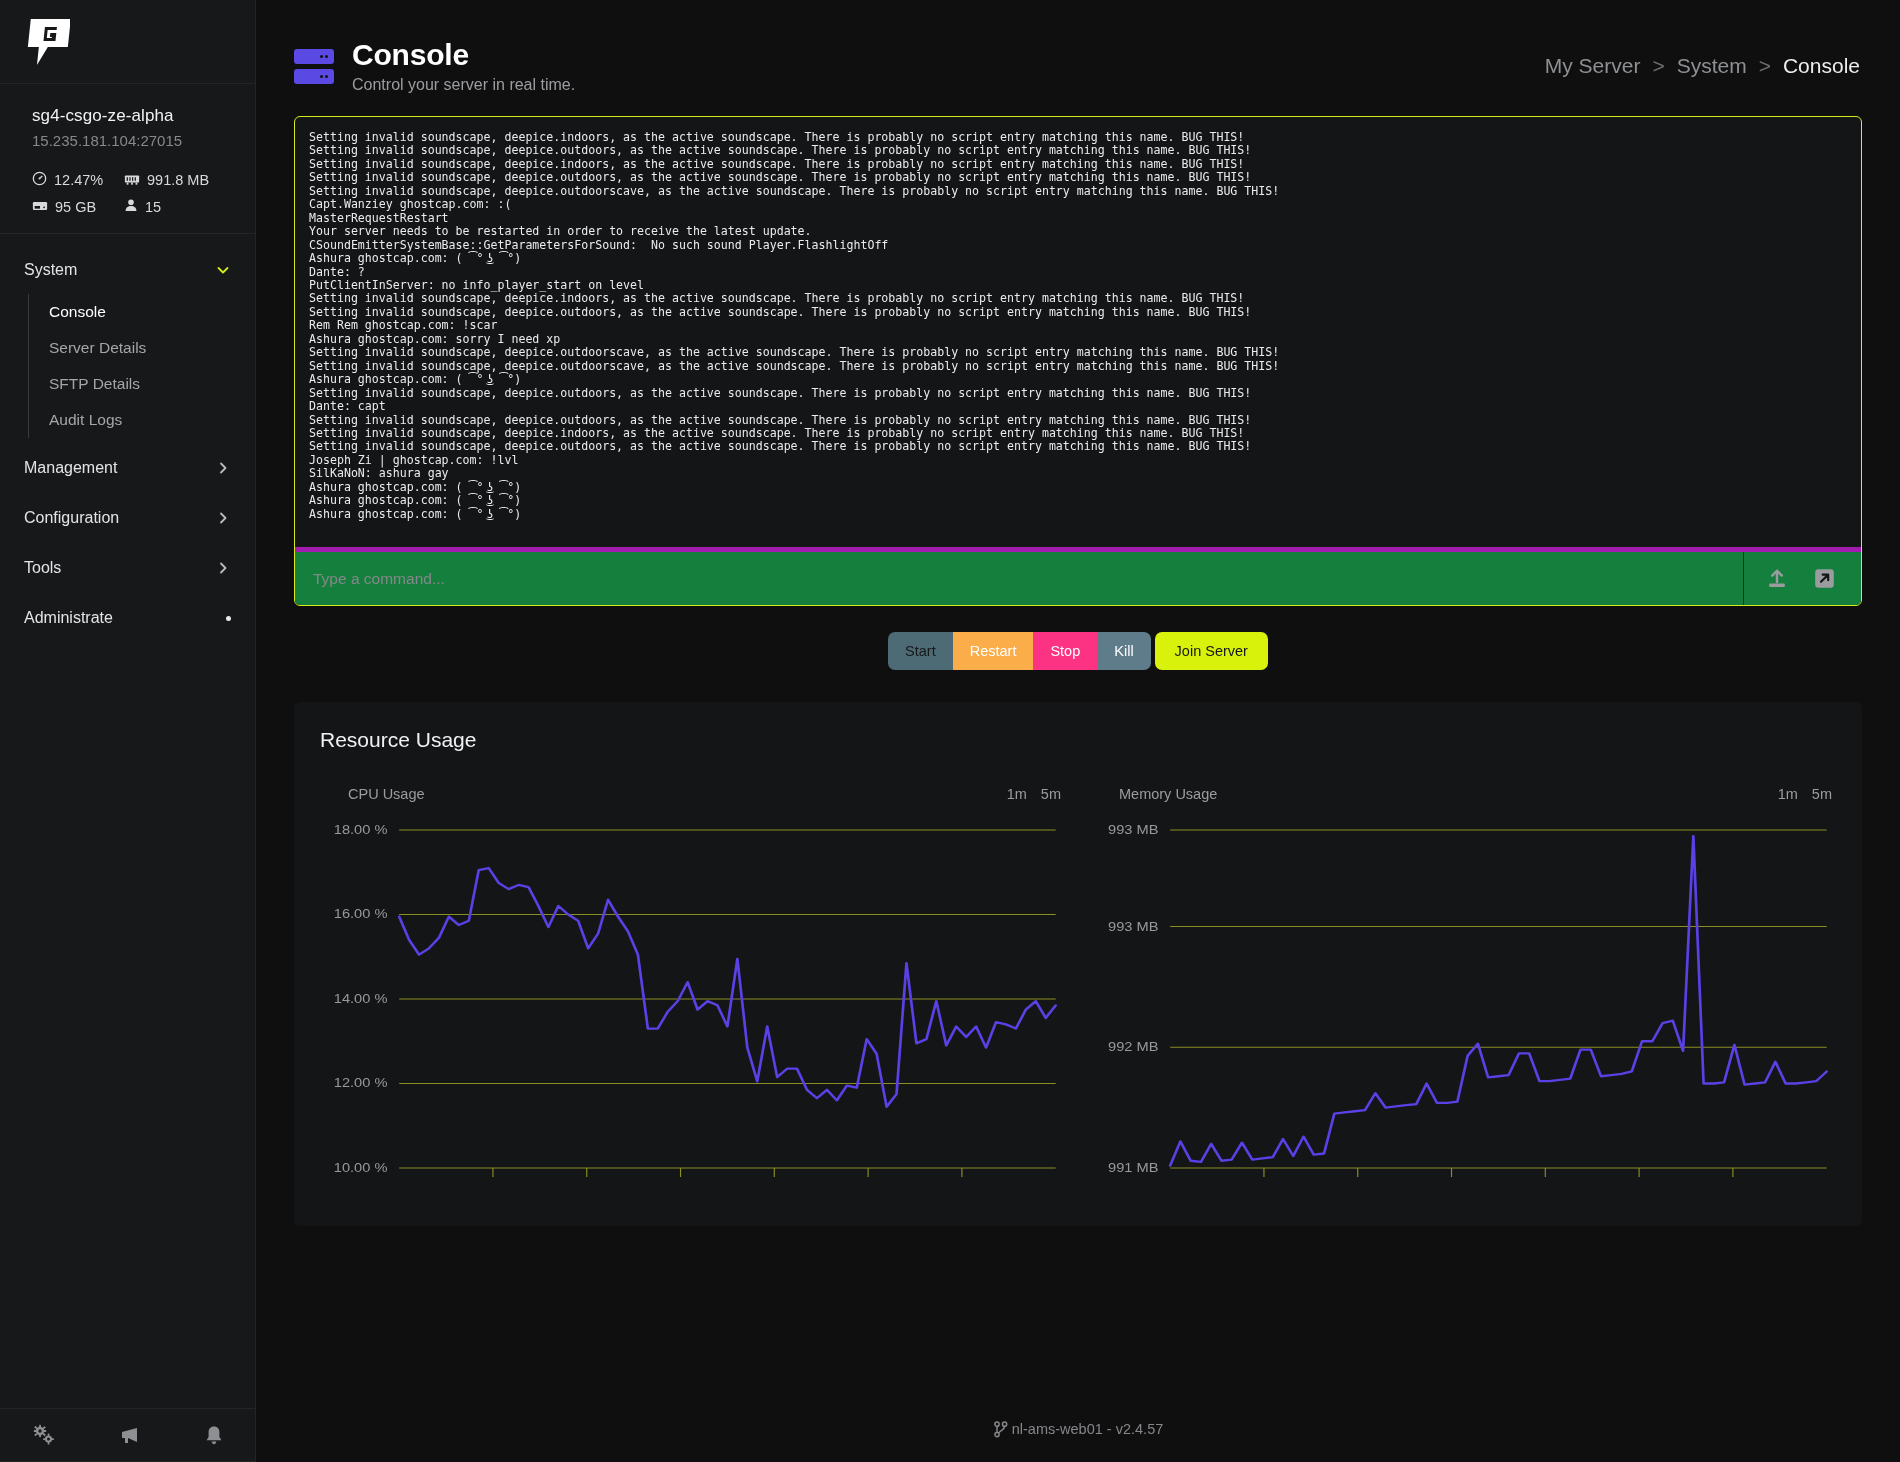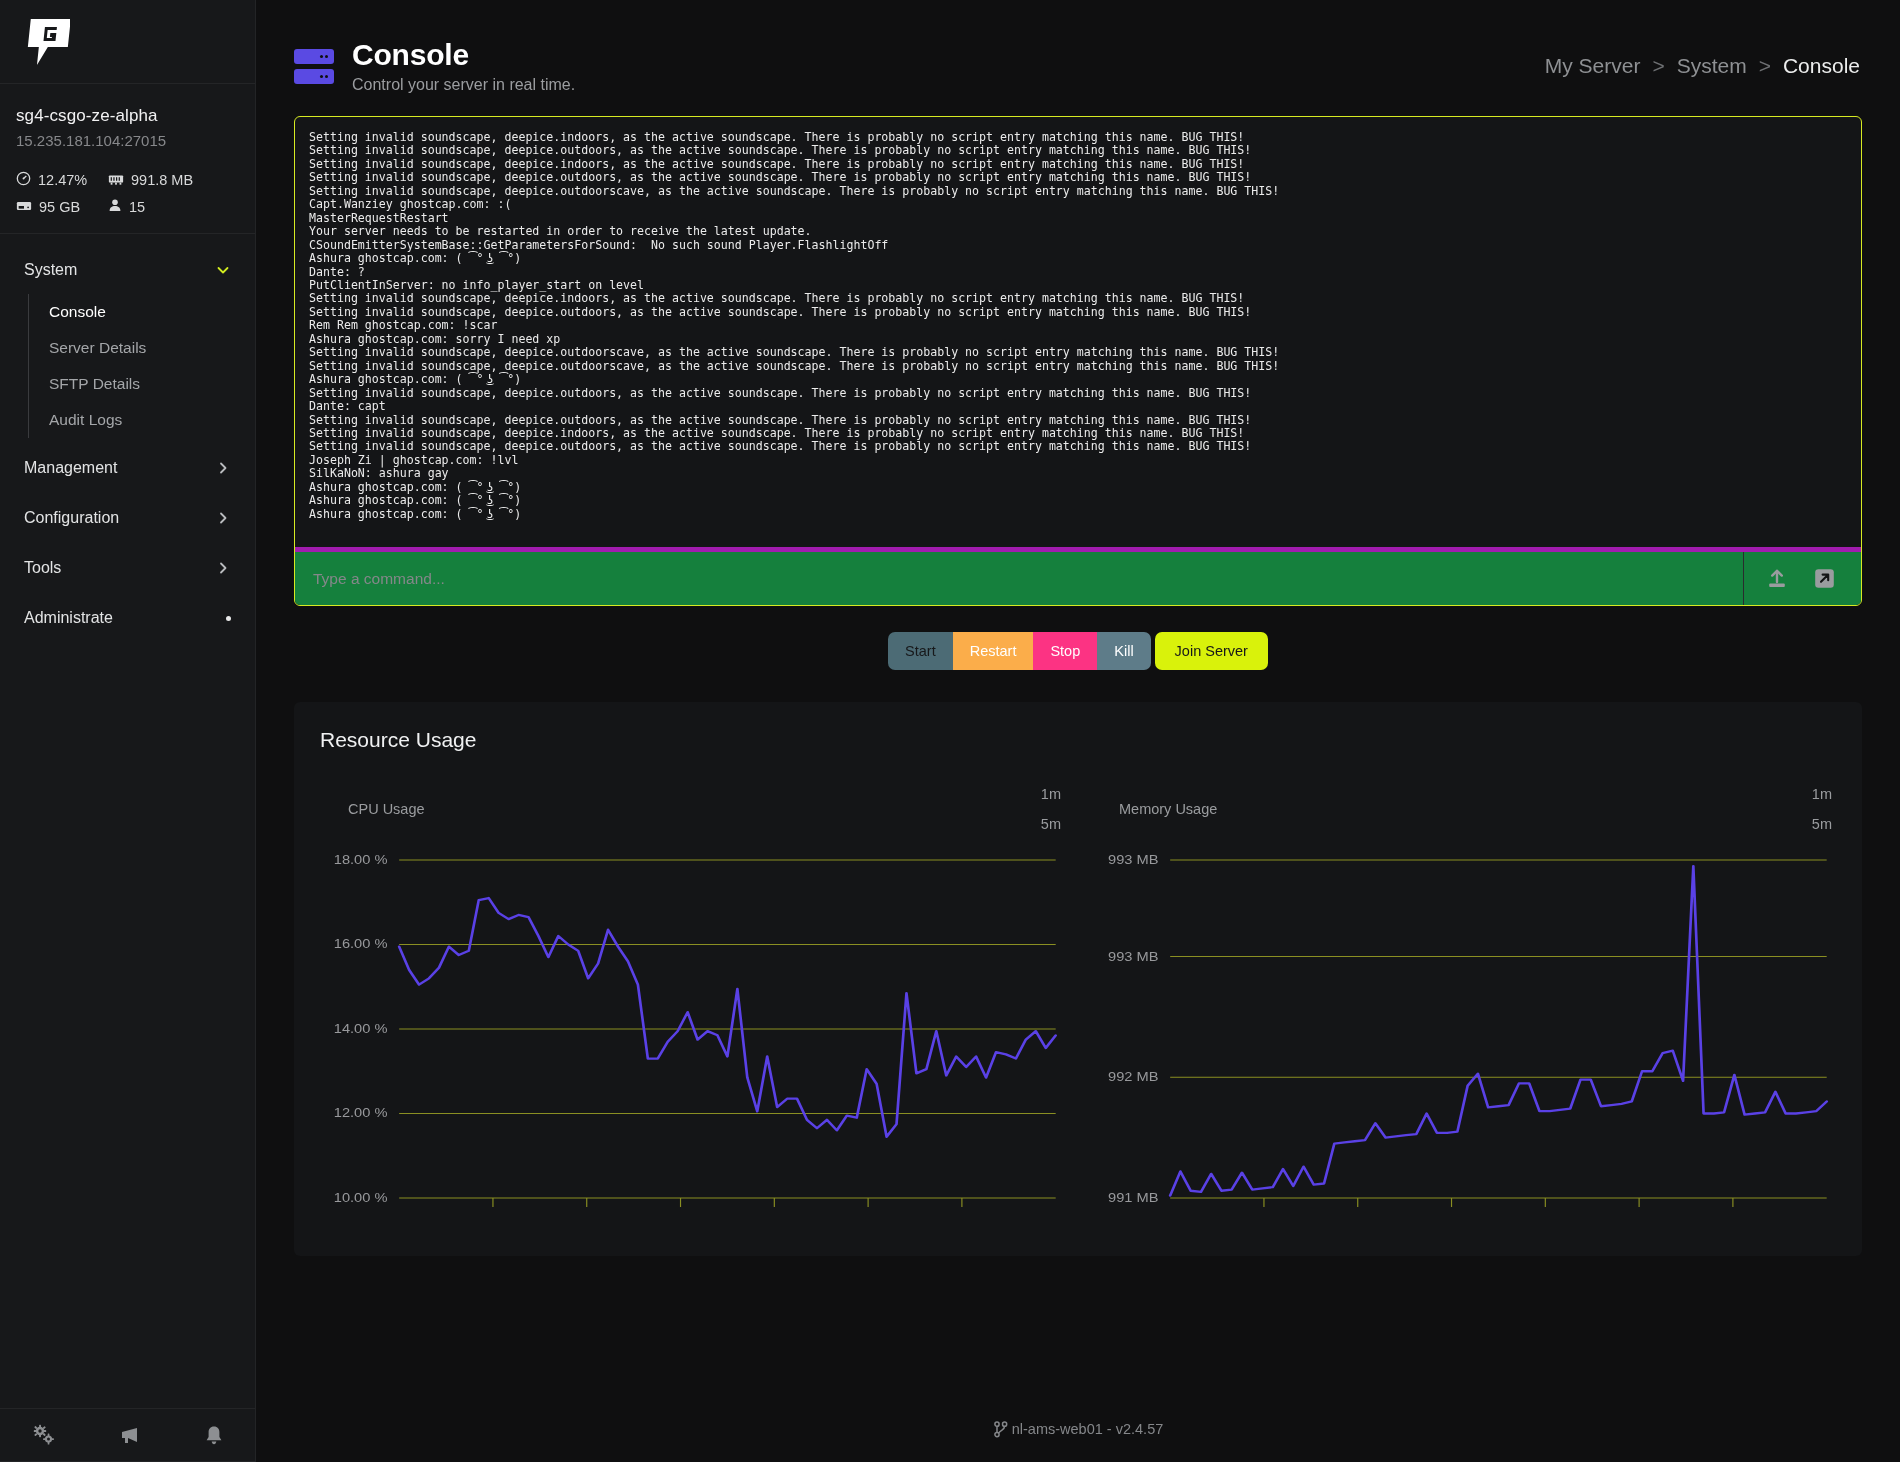--- a/index.html
+++ b/index.html
@@ -21,21 +21,21 @@
     position: relative;
   }
   .logo-area {
     height: 84px;
     display: flex; align-items: center;
     padding-left: 24px;
     border-bottom: 1px solid #242527;
   }
   .logo-mark { width: 46px; height: 50px; }
 
-  .server-block { padding: 22px 24px 18px 16px; border-bottom: 1px solid #242527; }
+  .server-block { padding: 22px 24px 18px 32px; border-bottom: 1px solid #242527; }
   .server-name { color: #f2f2f3; font-size: 17px; letter-spacing: .1px; }
   .server-ip { color: #87888b; font-size: 15px; margin-top: 6px; }
   .stat-grid {
     margin-top: 22px;
     display: grid; grid-template-columns: 92px auto; row-gap: 9px;
     color: #d8d9da; font-size: 14.5px;
   }
   .stat { display: flex; align-items: center; gap: 7px; }
   .stat svg { flex: 0 0 auto; }
 
@@ -141,21 +141,21 @@
 
   .resource-card {
     margin: 32px 38px 0 38px; background: #141517; border-radius: 6px;
     padding: 26px 26px 36px 26px;
   }
   .resource-title { color: #f0f1f2; font-size: 21px; margin-bottom: 34px; }
   .charts { display: flex; gap: 26px; justify-content: space-between; }
   .chart-box { flex: 1 1 0; min-width: 0; }
   .chart-head { display: flex; justify-content: space-between; align-items: center; padding: 0 4px 0 28px; }
   .chart-label { color: #9a9c9f; font-size: 14.5px; }
-  .ranges { display: flex; gap: 14px; color: #9a9c9f; font-size: 14.5px; flex-direction: column; }
+  .ranges { display: flex; gap: 14px; color: #9a9c9f; font-size: 14.5px; }
   .ranges span { cursor: pointer; }
   .chart-svg { width: 100%; height: 370px; display: block; margin-top: 18px; }
   .ax { fill: #98999c; font-size: 12.6px; font-family: "Liberation Sans", sans-serif; }
 
   .footer {
     position: absolute; left: 0; right: 0; bottom: 24px;
     text-align: center; color: #85878a; font-size: 14.5px;
   }
   .footer span { vertical-align: middle; }
 </style>

